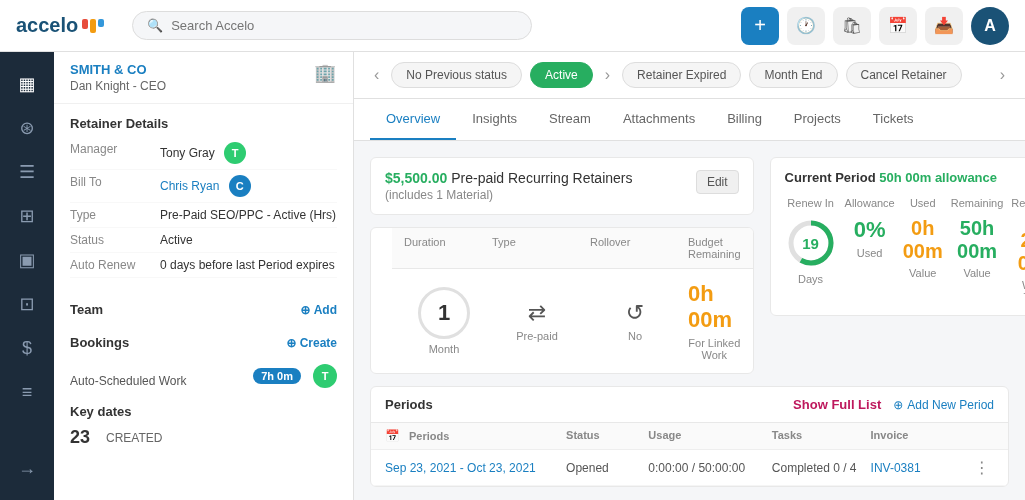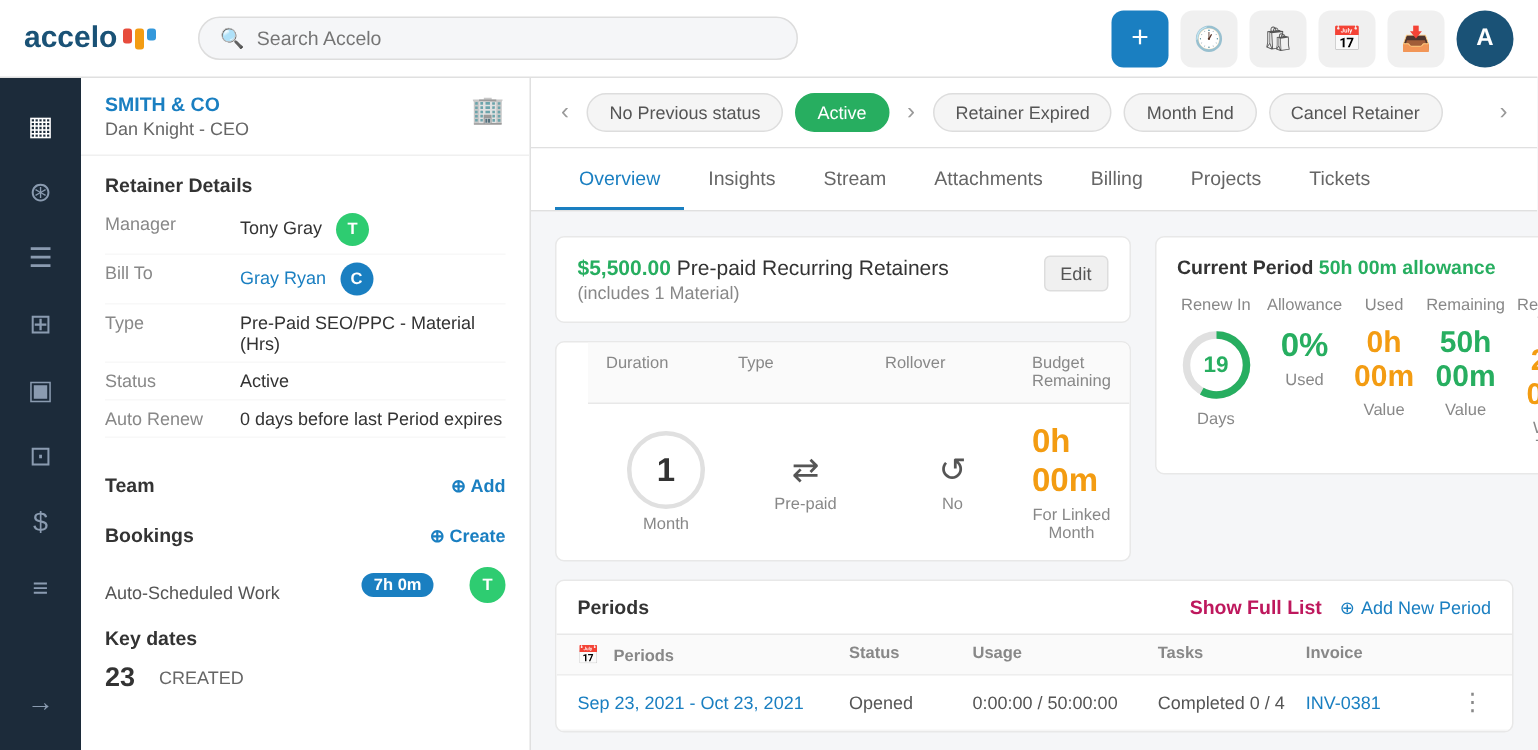--- a/index.html
+++ b/index.html
@@ -364,27 +364,27 @@
       <div class="detail-row">
         <span class="detail-label">Manager</span>
         <span class="detail-value">
           <span>Tony Gray</span>
           <span class="badge-t">T</span>
         </span>
       </div>
       <div class="detail-row">
         <span class="detail-label">Bill To</span>
         <span class="detail-value link">
-          <span>Gray Ryan</span>
+          <span>Chris Ryan</span>
           <span class="badge-c">C</span>
         </span>
       </div>
       <div class="detail-row">
         <span class="detail-label">Type</span>
-        <span class="detail-value">Pre-Paid SEO/PPC - Material (Hrs)</span>
+        <span class="detail-value">Pre-Paid SEO/PPC - Active (Hrs)</span>
       </div>
       <div class="detail-row">
         <span class="detail-label">Status</span>
         <span class="detail-value">Active</span>
       </div>
       <div class="detail-row">
         <span class="detail-label">Auto Renew</span>
         <span class="detail-value">0 days before last Period expires</span>
       </div>
     </div>
@@ -400,21 +400,21 @@
     <div class="section-header">
       <span>Bookings</span>
       <span class="add-link">
         <span>⊕</span>
         <span>Create</span>
       </span>
     </div>
 
     <div class="auto-scheduled">
       <span class="auto-label">Auto-Scheduled Work</span>
-      <div style="display:flex;align-items:center;gap:24px;">
+      <div style="display:flex;align-items:center;gap:12px;">
         <span class="time-badge">7h 0m</span>
         <span class="small-avatar">T</span>
       </div>
     </div>
 
     <div class="key-dates">
       <div class="key-dates-title">Key dates</div>
       <div class="date-row">
         <span class="date-num">23</span>
         <span>CREATED</span>
@@ -476,21 +476,21 @@
               <div style="display:flex;flex-direction:column;align-items:center;">
                 <div class="dur-icon">⇄</div>
                 <div class="dur-sublabel">Pre-paid</div>
               </div>
               <div style="display:flex;flex-direction:column;align-items:center;">
                 <div class="dur-rollover">↺</div>
                 <div class="dur-sublabel">No</div>
               </div>
               <div style="display:flex;flex-direction:column;align-items:center;">
                 <div class="budget-value">0h 00m</div>
-                <div class="dur-sublabel">For Linked Month</div>
+                <div class="dur-sublabel">For Linked Work</div>
               </div>
             </div>
           </div>
 
         </div>
 
         <div class="col-right">
 
           <div class="current-period">
             <div class="cp-title">

